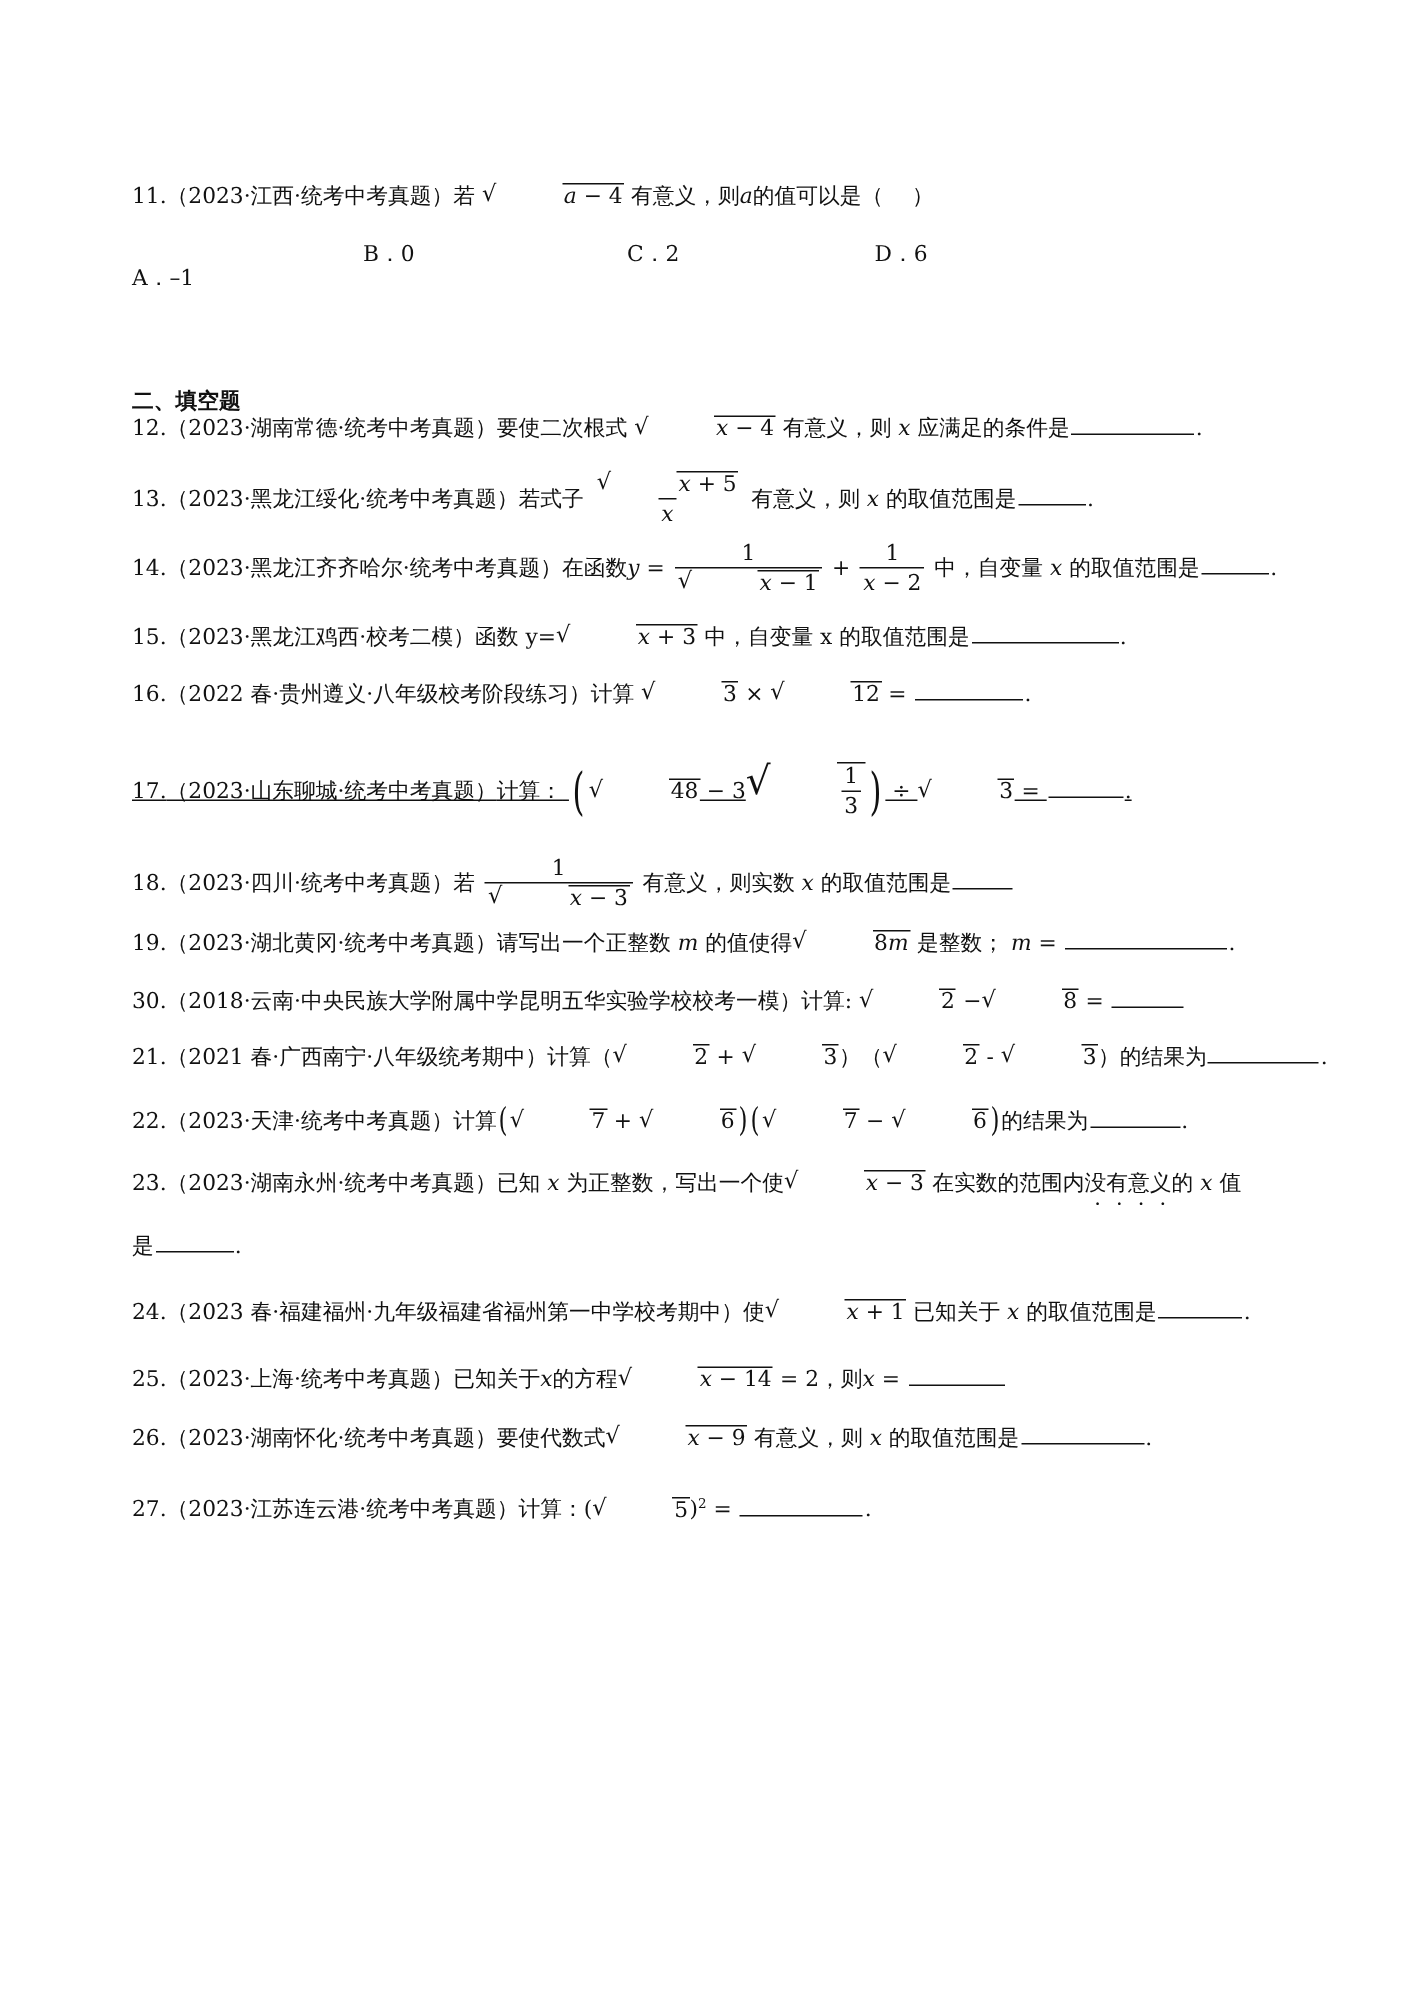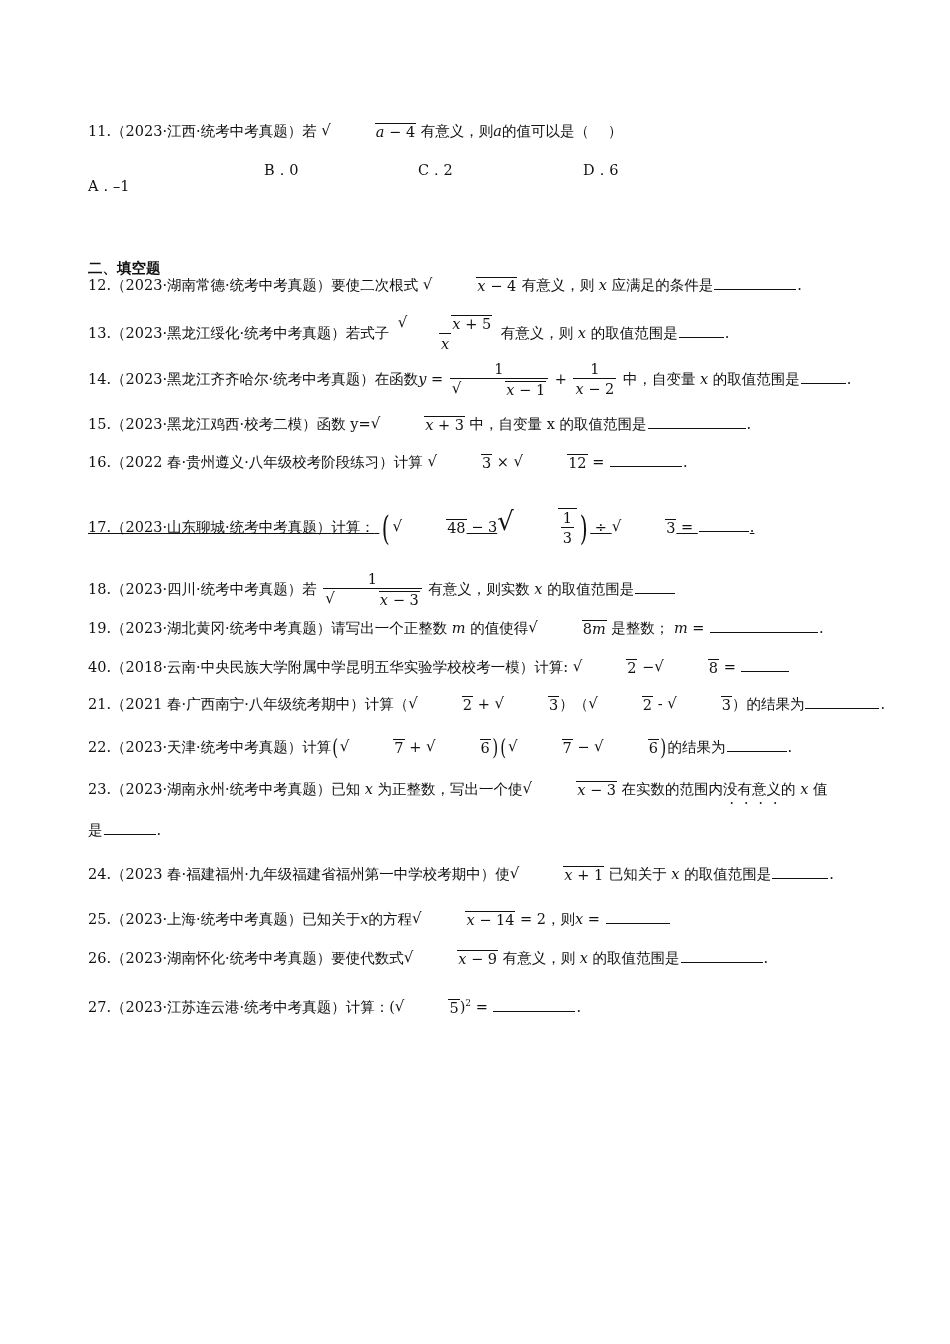--- a/index.html
+++ b/index.html
@@ -29,21 +29,21 @@
 <div class="line" style="top:121px;">
   <span>11.</span><span>（2023·江西·统考中考真题）</span><span>若</span>
   <span class="sqrt">
       <span class="rad">√</span>
       <span class="body"><span class="i">a</span><span> − 4</span></span>
     </span>
   <span>有意义，则</span><span class="i">a</span><span>的值可以是（　 ）</span>
 </div>
 <div class="options">
   <span class="opt" style="left:0;margin-top:16px;"><span>A．</span><span>–1</span></span>
-  <span class="opt" style="left:176px;text-align:center;"><span>B．</span><span>0</span></span>
+  <span class="opt" style="left:154px;text-align:center;"><span>B．</span><span>0</span></span>
   <span class="opt" style="left:330px;"><span>C．</span><span>2</span></span>
   <span class="opt" style="left:495px;"><span>D．</span><span>6</span></span>
 </div>
 
 <div class="line heading" style="top:244px;">二、填空题</div>
 
 <div class="line" style="top:275px;">
   <span>12.</span><span>（2023·湖南常德·统考中考真题）</span><span>要使二次根式</span>
   <span class="sqrt">
       <span class="rad">√</span>
@@ -129,21 +129,21 @@
 
 <div class="line" style="top:618px;">
   <span>19.</span><span>（2023·湖北黄冈·统考中考真题）</span><span>请写出一个正整数</span> <span class="i">m</span> <span>的值使得</span><span class="sqrt">
       <span class="rad">√</span>
       <span class="body"><span>8</span><span class="i">m</span></span>
     </span>
   <span>是整数；</span> <span class="i">m = </span><span class="blank" style="width:108px;"></span><span>.</span>
 </div>
 
 <div class="line" style="top:657px;">
-  <span>40.</span><span>（2018·云南·中央民族大学附属中学昆明五华实验学校校考一模）</span><span>计算: </span><span class="sqrt">
+  <span>30.</span><span>（2018·云南·中央民族大学附属中学昆明五华实验学校校考一模）</span><span>计算: </span><span class="sqrt">
       <span class="rad">√</span>
       <span class="body">2</span>
     </span><span> −</span><span class="sqrt">
       <span class="rad">√</span>
       <span class="body">8</span>
     </span><span> = </span><span class="blank" style="width:48px;"></span>
 </div>
 
 <div class="line" style="top:694px;">
   <span>21.</span><span>（2021 春·广西南宁·八年级统考期中）</span><span>计算（</span><span class="sqrt">

